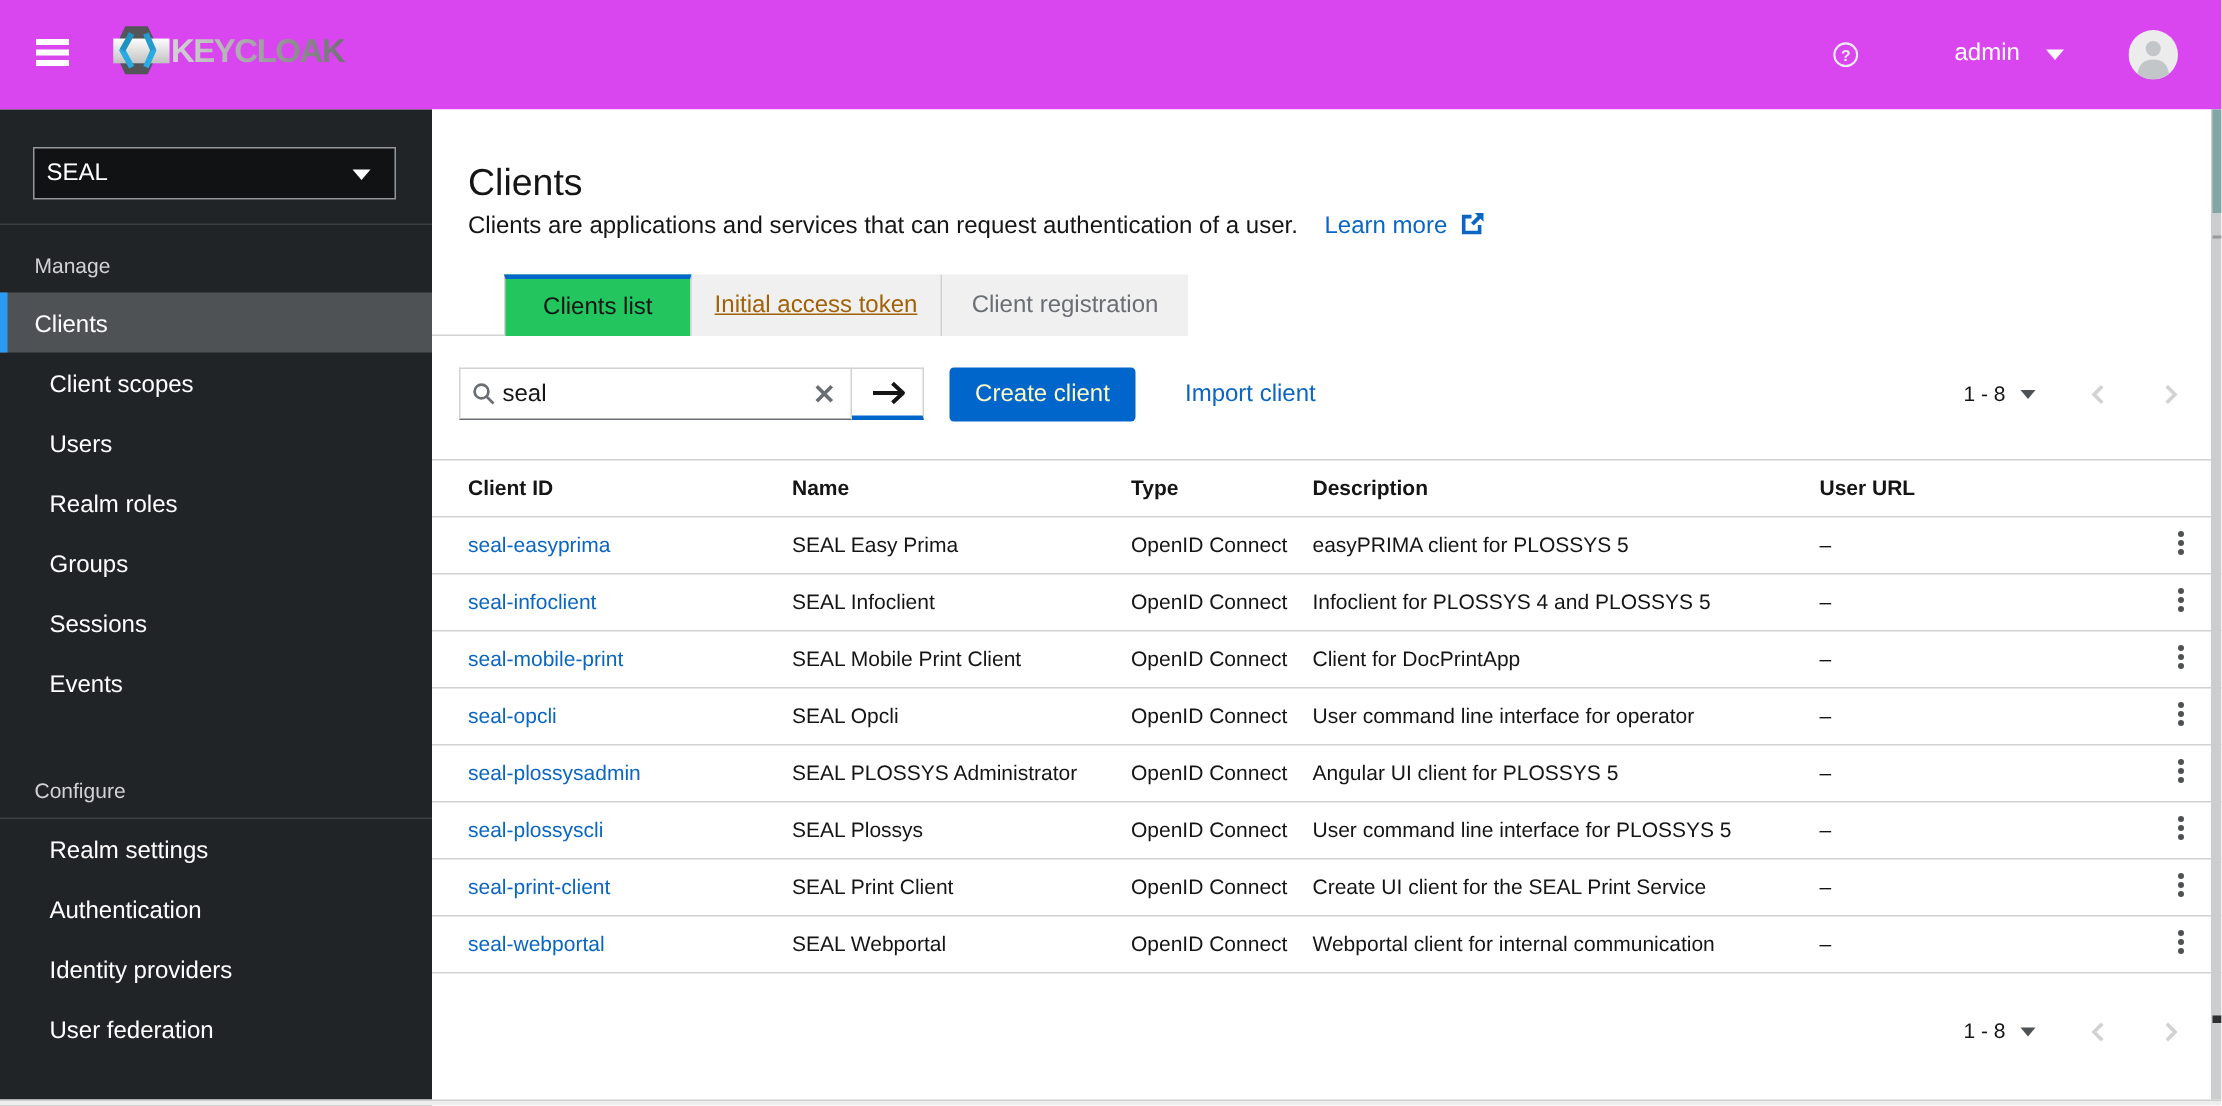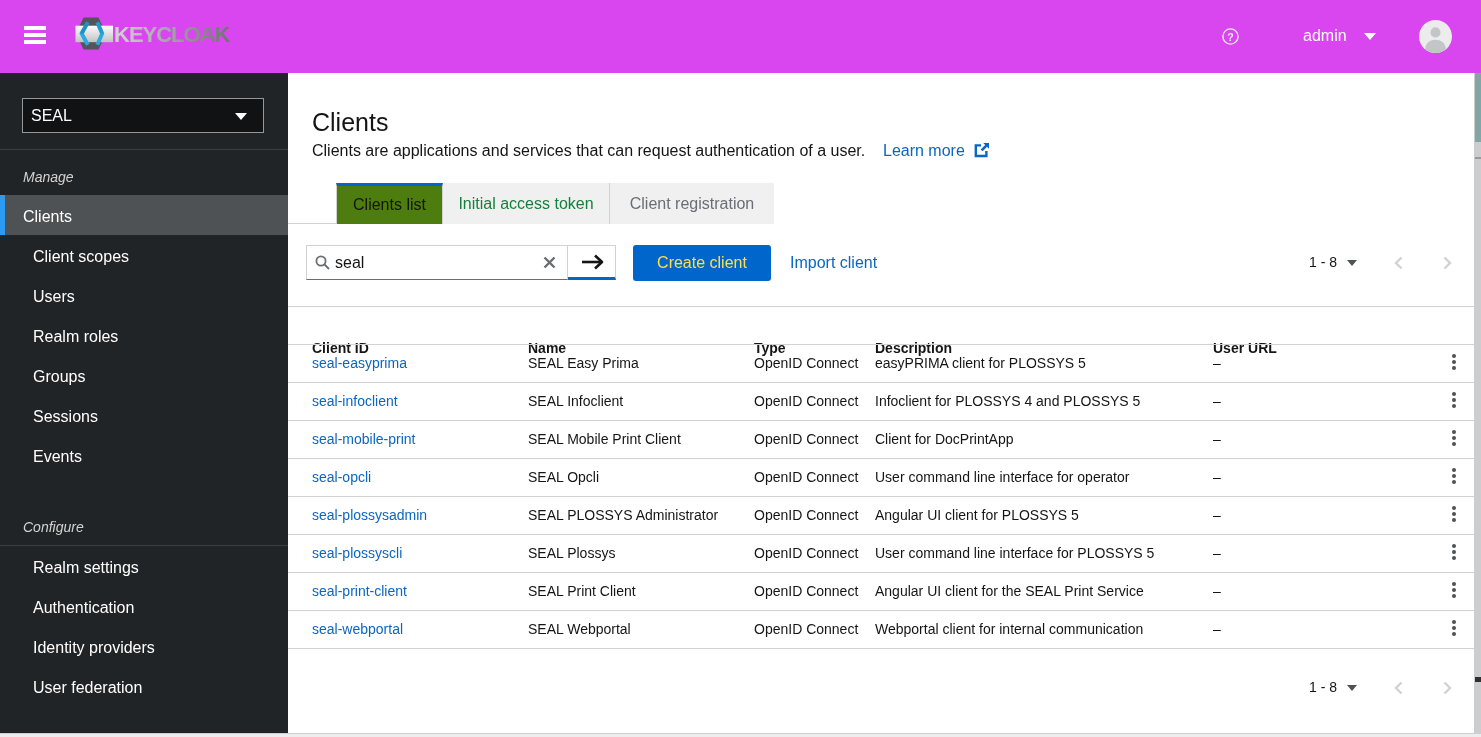--- a/index.html
+++ b/index.html
@@ -13,55 +13,55 @@
   #help { position:absolute; left:1222px; top:28px; }
   #adminname { position:absolute; left:1303px; top:27px; color:#fff; font-size:16px; line-height:18px; }
   #admincaret { position:absolute; left:1364px; top:33px; width:0; height:0; border-left:6px solid transparent; border-right:6px solid transparent; border-top:7px solid #fff; }
   #avatar { position:absolute; left:1419px; top:20px; }
 
   
   #sidebar { position:absolute; left:0; top:73px; width:288px; height:664px; background:#212427; }
   #realmbox { position:absolute; left:22px; top:25px; width:242px; height:35px; border:1px solid #95989b; background:#111214; color:#fff; font-size:16px; line-height:33px; padding-left:8px; }
   #realmbox .caret { position:absolute; right:16px; top:14px; width:0; height:0; border-left:6.5px solid transparent; border-right:6.5px solid transparent; border-top:7px solid #fff; }
   #sidedivider { position:absolute; left:0; top:76px; width:288px; height:1px; background:#3c3f42; }
-  .navtitle { position:absolute; left:23px; color:#d2d2d2; font-size:14px; height:16px; line-height:16px;font-style:italic; }
+  .navtitle { position:absolute; left:23px; color:#d2d2d2; font-size:14px; height:16px; line-height:16px; }
   .navitems { position:absolute; left:0; width:288px; }
   .navitems .it { height:40px; line-height:43px; padding-left:33px; color:#fff; font-size:16px; }
   .navitems .it.sel { background:#4f5255; border-left:5px solid #2b9af3; padding-left:18px; }
   #cfgitems { border-top:1px solid #3c3f42; }
 
   
   #main { position:absolute; left:288px; top:73px; width:1186px; height:664px; background:#fff; }
   #h1 { position:absolute; left:24px; top:35px; font-size:25px; font-weight:400; color:#151515; }
   #desc { position:absolute; left:24px; top:67px; font-size:16px; line-height:21px; color:#151515; }
   #desc a { color:#0a66c2; text-decoration:none; }
   
   #tabs { position:absolute; left:48px; top:110px; height:41px; display:flex; }
   .tab { font-size:16px; display:flex; align-items:center; justify-content:center; }
-  #tab1 { width:107px; background:#4d7c0f; border-top:3px solid #0066cc; border-left:1px solid #d2d2d2; border-right:1px solid #d2d2d2; color:#151515; }
-  #tab2 { width:166px; background:#f0f0f0; color:#15803d; }
+  #tab1 { width:125px; background:#22c55e; border-top:3px solid #0066cc; border-left:1px solid #d2d2d2; border-right:1px solid #d2d2d2; color:#151515; }
+  #tab2 { width:166px; background:#f0f0f0; color:#a16207;text-decoration:underline; }
   #tab3 { width:165px; background:#f0f0f0; color:#6a6e73; border-left:1px solid #d2d2d2; }
   
   #searchbox { position:absolute; left:18px; top:172px; width:262px; height:35px; border:1px solid #d2d2d2; border-bottom-color:#6a6e73; background:#fff; }
   #searchtext { position:absolute; left:28px; top:8px; font-size:16px; color:#151515; }
   #searchicon { position:absolute; left:8px; top:9px; }
   #clearicon { position:absolute; right:11px; top:10px; }
   #arrowbox { position:absolute; left:280px; top:172px; width:48px; height:35px; border-top:1px solid #d2d2d2; border-right:1px solid #d2d2d2; border-bottom:3px solid #0066cc; background:#fff; }
-  #createbtn { position:absolute; left:345px; top:172px; width:138px; height:36px; background:#0066cc; color:#fde047; font-size:16px; border-radius:3px; text-align:center; line-height:36px; }
+  #createbtn { position:absolute; left:345px; top:172px; width:124px; height:36px; background:#0066cc; color:#fef9c3; font-size:16px; border-radius:3px; text-align:center; line-height:36px; }
   #importlink { position:absolute; left:502px; top:172px; height:36px; line-height:36px; color:#0a66c2; font-size:16px; }
   .pgn { position:absolute; width:240px; height:18px; }
   .pgn .range { position:absolute; left:0; top:0; font-size:14px; color:#151515; }
   .pgn .pcaret { position:absolute; left:38px; top:6px; width:0; height:0; border-left:5px solid transparent; border-right:5px solid transparent; border-top:6px solid #4f5255; }
   .pgn svg { position:absolute; top:2px; }
   #pgn-top { left:1021px; top:181px; }
   #pgn-bot { left:1021px; top:606px; }
 
   
   #tbl-topline { position:absolute; left:0; top:233px; width:1186px; height:1px; background:#d2d2d2; }
-  .hdr { position:absolute; top:233px; height:38px; line-height:38px; font-size:14px; font-weight:bold; color:#151515;margin-top:23px; }
+  .hdr { position:absolute; top:233px; height:38px; line-height:38px; font-size:14px; font-weight:bold; color:#151515; }
   #tbl-hdrline { position:absolute; left:0; top:271px; width:1186px; height:1px; background:#d2d2d2; }
   .row { position:absolute; left:0; width:1393px; height:38px; border-bottom:1px solid #d2d2d2; }
   .row .c { position:absolute; top:0; height:38px; line-height:37px; font-size:14px; color:#151515; white-space:nowrap; }
   .row .c.link { color:#0a66c2; }
   .c1 { left:24px; } .c2 { left:240px; } .c3 { left:466px; } .c4 { left:587px; } .c5 { left:925px; }
   .kebab { position:absolute; left:1164px; top:9px; width:4px; }
   .kebab i { display:block; width:4px; height:4px; border-radius:2px; background:#4f5255; margin-bottom:2px; }
 
   
   #bottomstrip { position:absolute; left:0; top:733px; width:1481px; height:4px; background:#ededed; border-top:1px solid #cfcfcf; }
@@ -256,21 +256,21 @@
       <span class="kebab">
         <i></i>
         <i></i>
         <i></i>
       </span>
     </div>
     <div class="row" style="top:500px">
       <span class="c c1 link">seal-print-client</span>
       <span class="c c2">SEAL Print Client</span>
       <span class="c c3">OpenID Connect</span>
-      <span class="c c4">Angular UI client for the SEAL Print Service</span>
+      <span class="c c4">Create UI client for the SEAL Print Service</span>
       <span class="c c5">–</span>
       <span class="kebab">
         <i></i>
         <i></i>
         <i></i>
       </span>
     </div>
     <div class="row" style="top:538px">
       <span class="c c1 link">seal-webportal</span>
       <span class="c c2">SEAL Webportal</span>

